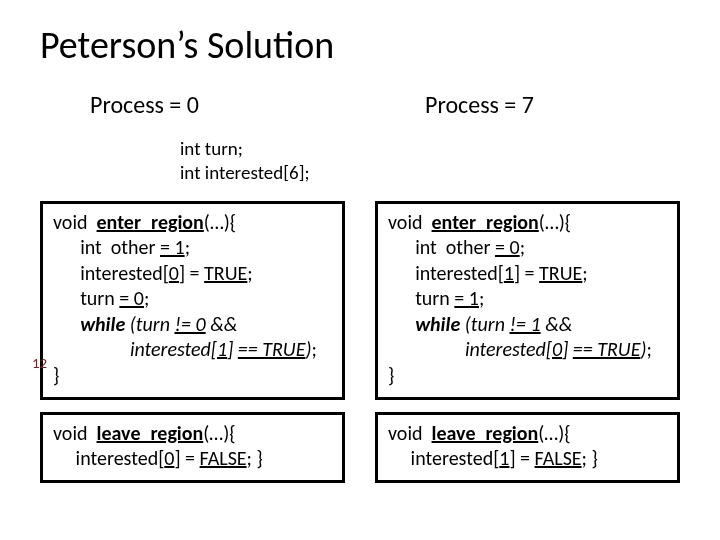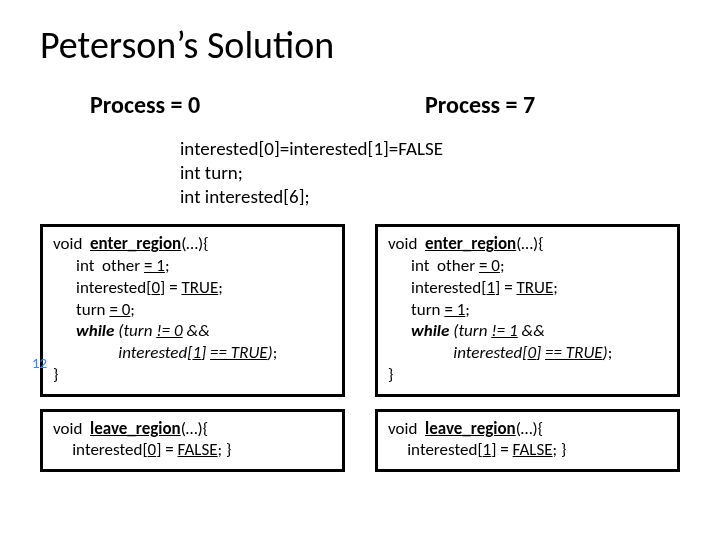--- a/index.html
+++ b/index.html
@@ -1,45 +1,44 @@
 <!DOCTYPE html>
 <html><head>
 <meta charset="utf-8">
 <style>
   * { margin: 0; padding: 0; box-sizing: border-box; }
   html, body { width: 720px; height: 540px; background: #fff; font-family: Calibri, "Segoe UI", Arial, sans-serif; color: #000; }
   .slide { position: relative; width: 720px; height: 390px; padding: 22px 40px 20px 40px; }
   .title { font-size: 38px; font-weight: 400; margin-bottom: 22px; }
   .cols { display: flex; gap: 30px; }
   .col { flex: 1; }
-  .subhead { font-size: 24px; font-weight: 700; text-align: left; margin-left: 50px; margin-bottom: 12px; }
+  .subhead { font-size: 24px; font-weight: 400; text-align: left; margin-left: 50px; margin-bottom: 12px; }
   .shared { font-size: 19px; line-height: 1.25; margin: 6px 0 16px 140px; }
   .box { border: 3px solid #000; padding: 6px 10px 8px 10px; margin-bottom: 12px; }
-  .code { font-family: Calibri, "Segoe UI", Arial, sans-serif; font-size: 17px; line-height: 1.28; white-space: pre-wrap; }
-  .pagenum { position: absolute; left: 32px; bottom: 18px; font-size: 15px; color: #3b82f6; }
+  .code { font-family: Calibri, "Segoe UI", Arial, sans-serif; font-size: 20px; line-height: 1.28; white-space: pre-wrap; }
+  .pagenum { position: absolute; left: 32px; bottom: 18px; font-size: 15px; color: #7f1d1d; }
   .under { text-decoration: underline; }
 </style>
 </head>
 <body>
 
 <div class="slide">
 
   <div class="title">Peterson’s Solution</div>
 
   <div class="cols">
     <div class="col">
         <div class="subhead">Process = 0</div>
       </div>
     <div class="col">
         <div class="subhead">Process = 7</div>
       </div>
   </div>
 
   <div class="shared">
-    <div>interested[0]=interested[1]=FALSE</div>
     <div>int turn;</div>
     <div>int interested[6];</div>
   </div>
 
   <div class="cols">
 
     <div class="col">
       <div class="box">
         <div class="code"><span>void  </span><b><span class="under">enter_region</span></b><span>(…){</span>
 <span>      int  other </span><span class="under">= 1</span><span>;</span>

